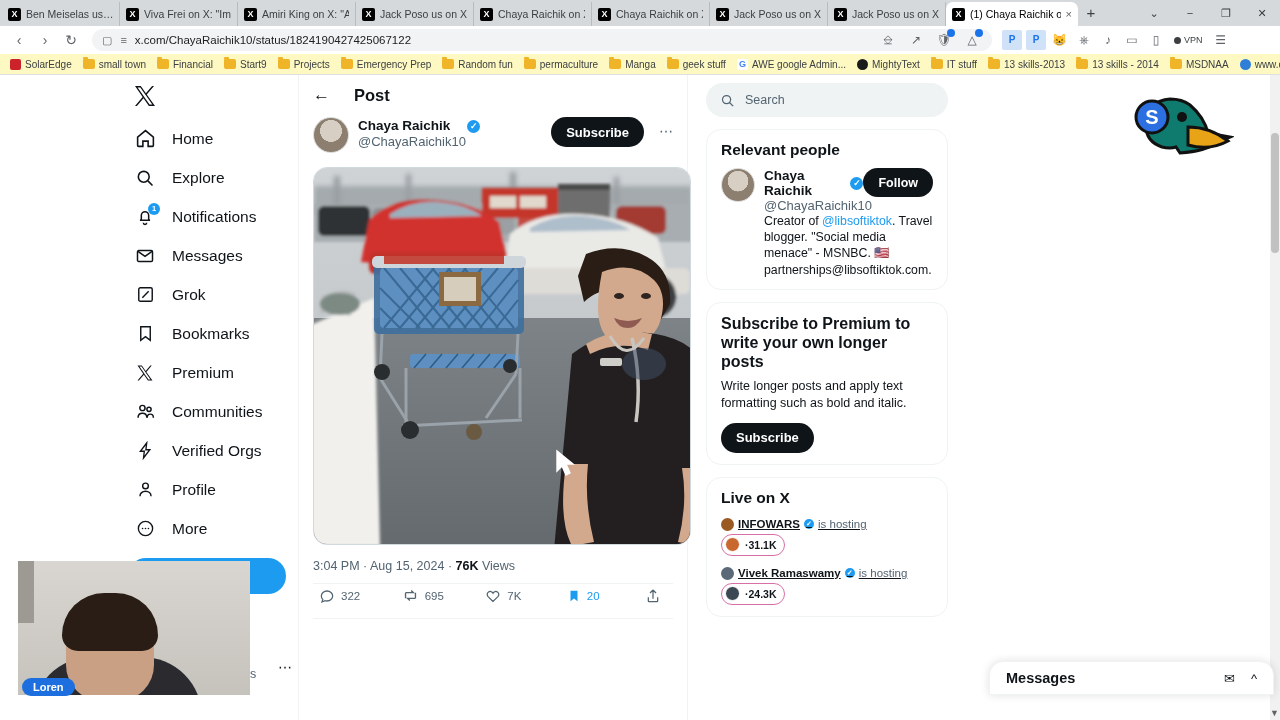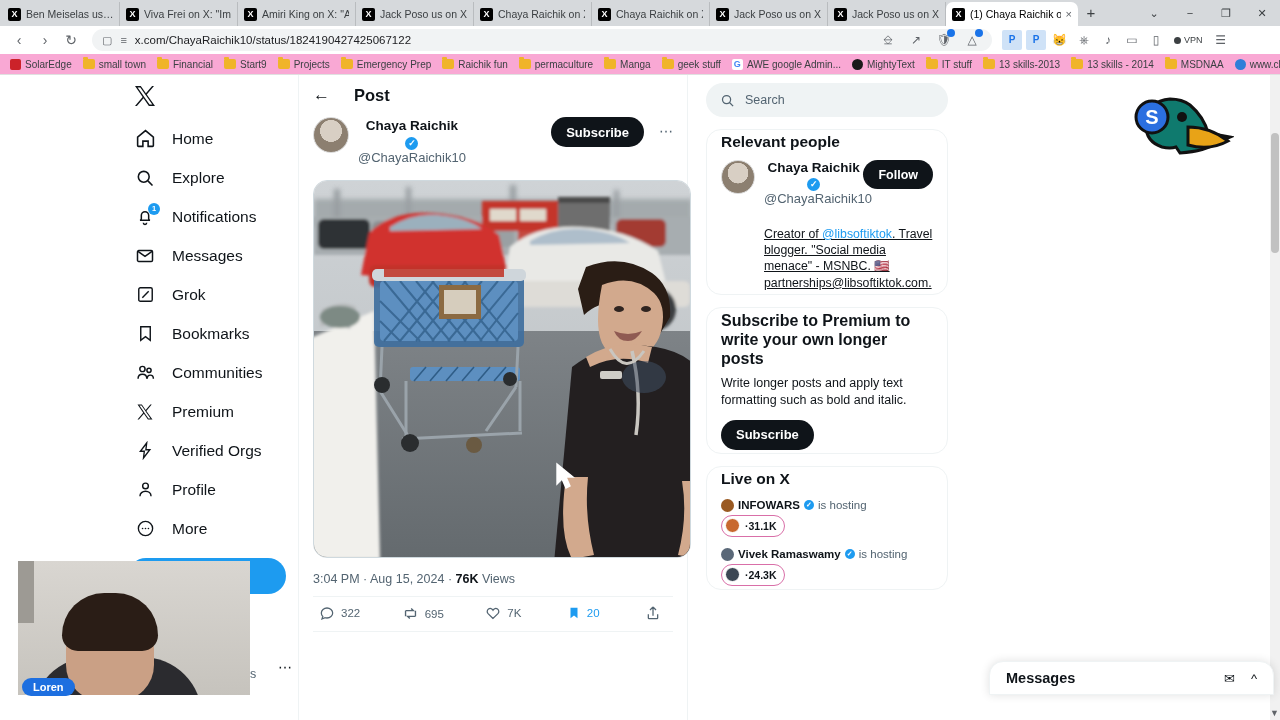--- a/index.html
+++ b/index.html
@@ -106,21 +106,21 @@
     background:#cfe2f7; color:#1a73e8; border-radius:2px; font-weight:bold; font-size:10px;
   }
   #vpn-chip {
     display:flex; align-items:center; gap:3px;
     font-size:9px; color:#3c4043; padding:0 4px;
   }
   #vpn-chip .dot { width:7px;height:7px;border-radius:50%;background:#3c4043; }
 
   #bookmarks-bar {
     height: 21px;
-    background: #f9a8d4;
+    background: #fef9c3;
     display: flex;
     align-items: center;
     gap: 3px;
     padding: 0 6px;
     font-size: 10px;
     color: #3c4043;
     border-bottom: 1px solid #e0e0e0;
     overflow: hidden;
     white-space: nowrap;
   }
@@ -195,21 +195,21 @@
   #post-header .back { font-size: 17px; color:#0f1419; }
   #post-header .title { font-size: 16.5px; font-weight: bold; }
   #tweet { padding: 0 14px; }
   #tweet-top { display:flex; align-items:flex-start; gap:9px; padding-top:2px;}
   #tweet-top .avatar {
     width:36px;height:36px;border-radius:50%;flex:0 0 36px;
     background: radial-gradient(circle at 50% 38%, #d8cfc4 0 40%, #8c7f70 41% 100%);
     border:1px solid #d9d9d9;
   }
   #tweet-top .names { line-height:1.22; padding-top:1px;}
-  .dispname { font-size:13.5px; font-weight:bold; display:flex; align-items:center; gap:3px;flex-direction:column;}
+  .dispname { font-size:13.5px; font-weight:bold; display:flex; align-items:center; gap:17px;}
   .handle { font-size:13px; color:#536471;}
   .verified {
     display:inline-block; width:13px;height:13px;border-radius:50%;
     background:#1d9bf0; color:#fff; font-size:9px; line-height:13px; text-align:center;
     flex:0 0 13px;
   }
   #subscribe-btn {
     margin-left:auto; background:#0f1419; color:#fff; border:none;
     border-radius:16px; height:30px; padding:0 15px;
     font-size:13px; font-weight:bold; font-family:"Liberation Sans",sans-serif;
@@ -219,66 +219,66 @@
   #tweet-text p + p { margin-top: 18px; }
   #tweet-media {
     margin-top: 14px;
     width: 378px; height: 378px;
     border-radius: 14px; border:1px solid #cfd9de;
     overflow: hidden; position: relative;
   }
   #tweet-meta { font-size:12.5px; color:#536471; padding: 14px 0 10px; }
   #tweet-meta b { color:#0f1419;text-align:center; }
   #tweet-actions {
-    display:flex; align-items:flex-start; justify-content:space-between;
+    display:flex; align-items:flex-end; justify-content:space-between;
     border-top:1px solid #eff3f4; border-bottom:1px solid #eff3f4;
-    height: 36px; padding: 8px 6px;
+    height: 36px; padding: 14px 6px;
   }
   .act { display:flex; align-items:center; gap:6px; font-size:11.5px; color:#536471;}
   .act.bm { color:#1d9bf0; }
 
   
   #right {
     width: 260px; flex: 0 0 260px; padding: 8px 0 0 18px;
   }
   #search-box {
     height: 34px; background:#eff3f4; border-radius:17px;
     display:flex; align-items:center; gap:10px; padding: 0 14px;
     color:#536471; font-size:12.5px;
   }
   .card {
     margin-top: 12px;
     border:1px solid #eff3f4; border-radius: 15px;
-    padding: 3px 14px;
+    padding: 11px 14px;
   }
   .card h2 { font-size: 15.5px; font-weight: bold; margin-bottom: 9px; }
   .person { display:flex; gap:9px; align-items:flex-start; }
   .person .avatar {
     width:34px;height:34px;border-radius:50%;flex:0 0 34px;
     background: radial-gradient(circle at 50% 38%, #d8cfc4 0 40%, #8c7f70 41% 100%);
     border:1px solid #d9d9d9;
   }
   .person .bodycol { flex:1 1 auto; min-width:0; }
   #follow-btn {
     background:#0f1419;color:#fff;border:none;border-radius:15px;
     height:29px;padding:0 15px;font-size:12.5px;font-weight:bold;
     font-family:"Liberation Sans",sans-serif; flex:0 0 auto;
   }
-  .bio { font-size:12.3px; color:#0f1419; line-height:1.32; margin-top:20px;text-decoration:underline; }
+  .bio { font-size:12.3px; color:#0f1419; line-height:1.32; margin-top:0; }
   .bio a { color:#1d9bf0; text-decoration:none; }
   .promo-title { font-size:16px; font-weight:bold; line-height:1.2; }
   .promo-body { font-size:12.5px; color:#0f1419; line-height:1.33; margin-top:7px;}
   #premium-subscribe-btn {
     margin-top:11px; background:#0f1419;color:#fff;border:none;border-radius:16px;
     height:30px;padding:0 15px;font-size:13px;font-weight:bold;
     font-family:"Liberation Sans",sans-serif;
   }
   .live-item { margin-top: 11px; }
   .live-host {
-    display:flex; align-items:center; gap:4px; font-size:11.5px; font-weight:bold; color:#0f1419;
+    display:flex; align-items:center; gap:4px; font-size:11.5px; font-weight:bold; color:#0f1419;text-decoration:underline;
   }
   .live-host .hav { width:13px;height:13px;border-radius:50%;flex:0 0 13px;}
   .live-host .vsmall {
     width:10px;height:10px;border-radius:50%;background:#1d9bf0;color:#fff;
     font-size:7px;line-height:10px;text-align:center;flex:0 0 10px;
   }
   .live-host .hosting { font-weight:normal; color:#536471; }
   .live-row { display:flex; align-items:flex-start; gap:8px; margin-top:3px;}
   .live-title { font-size:12.8px; font-weight:bold; line-height:1.32; flex:1 1 auto;}
   .facepile {
@@ -435,21 +435,21 @@
   <div class="bm">
       <span class="folder"></span>
       <span>Projects</span>
     </div>
   <div class="bm">
       <span class="folder"></span>
       <span>Emergency Prep</span>
     </div>
   <div class="bm">
       <span class="folder"></span>
-      <span>Raichik fun</span>
+      <span>Random fun</span>
     </div>
   <div class="bm">
       <span class="folder"></span>
       <span>permaculture</span>
     </div>
   <div class="bm">
       <span class="folder"></span>
       <span>Manga</span>
     </div>
   <div class="bm">
@@ -545,35 +545,35 @@
     <div class="navitem">
       <span class="ico">
             <svg width="19" height="19" viewBox="0 0 24 24" fill="none" stroke="#0f1419" stroke-width="1.8">
               <path d="M6 3.5h12v17l-6-4.6-6 4.6z"></path>
             </svg>
           </span>
       <span>Bookmarks</span>
     </div>
     <div class="navitem">
       <span class="ico">
+            <svg width="18" height="18" viewBox="0 0 24 24">
+              <path d="M13.8 10.5 21 2h-1.9l-6.2 7.3L7.8 2H2l7.6 11.1L2 22h1.9l6.6-7.7L15.9 22H22l-8.2-11.5zM11.4 13.2l-.8-1.1L4.6 3.4h2.7l4.9 7 .8 1.1 6.3 9h-2.7l-5.2-7.3z" fill="#0f1419"></path>
+            </svg>
+          </span>
+      <span>Premium</span>
+    </div>
+    <div class="navitem">
+      <span class="ico">
             <svg width="21" height="21" viewBox="0 0 24 24" fill="none" stroke="#0f1419" stroke-width="1.7">
               <circle cx="8.5" cy="8" r="3"></circle>
               <circle cx="16" cy="9.5" r="2.4"></circle>
               <path d="M3.5 19c0-3 2.2-5 5-5s5 2 5 5M14 19c0-2.4 1.4-4 3.5-4s3.5 1.6 3.5 4"></path>
             </svg>
           </span>
       <span>Communities</span>
-    </div>
-    <div class="navitem">
-      <span class="ico">
-            <svg width="18" height="18" viewBox="0 0 24 24">
-              <path d="M13.8 10.5 21 2h-1.9l-6.2 7.3L7.8 2H2l7.6 11.1L2 22h1.9l6.6-7.7L15.9 22H22l-8.2-11.5zM11.4 13.2l-.8-1.1L4.6 3.4h2.7l4.9 7 .8 1.1 6.3 9h-2.7l-5.2-7.3z" fill="#0f1419"></path>
-            </svg>
-          </span>
-      <span>Premium</span>
     </div>
     <div class="navitem">
       <span class="ico">
             <svg width="19" height="19" viewBox="0 0 24 24" fill="none" stroke="#0f1419" stroke-width="1.7">
               <path d="M13.5 2.5 5.5 13h5l-1 8.5 8-10.5h-5z"></path>
             </svg>
           </span>
       <span>Verified Orgs</span>
     </div>
     <div class="navitem">

